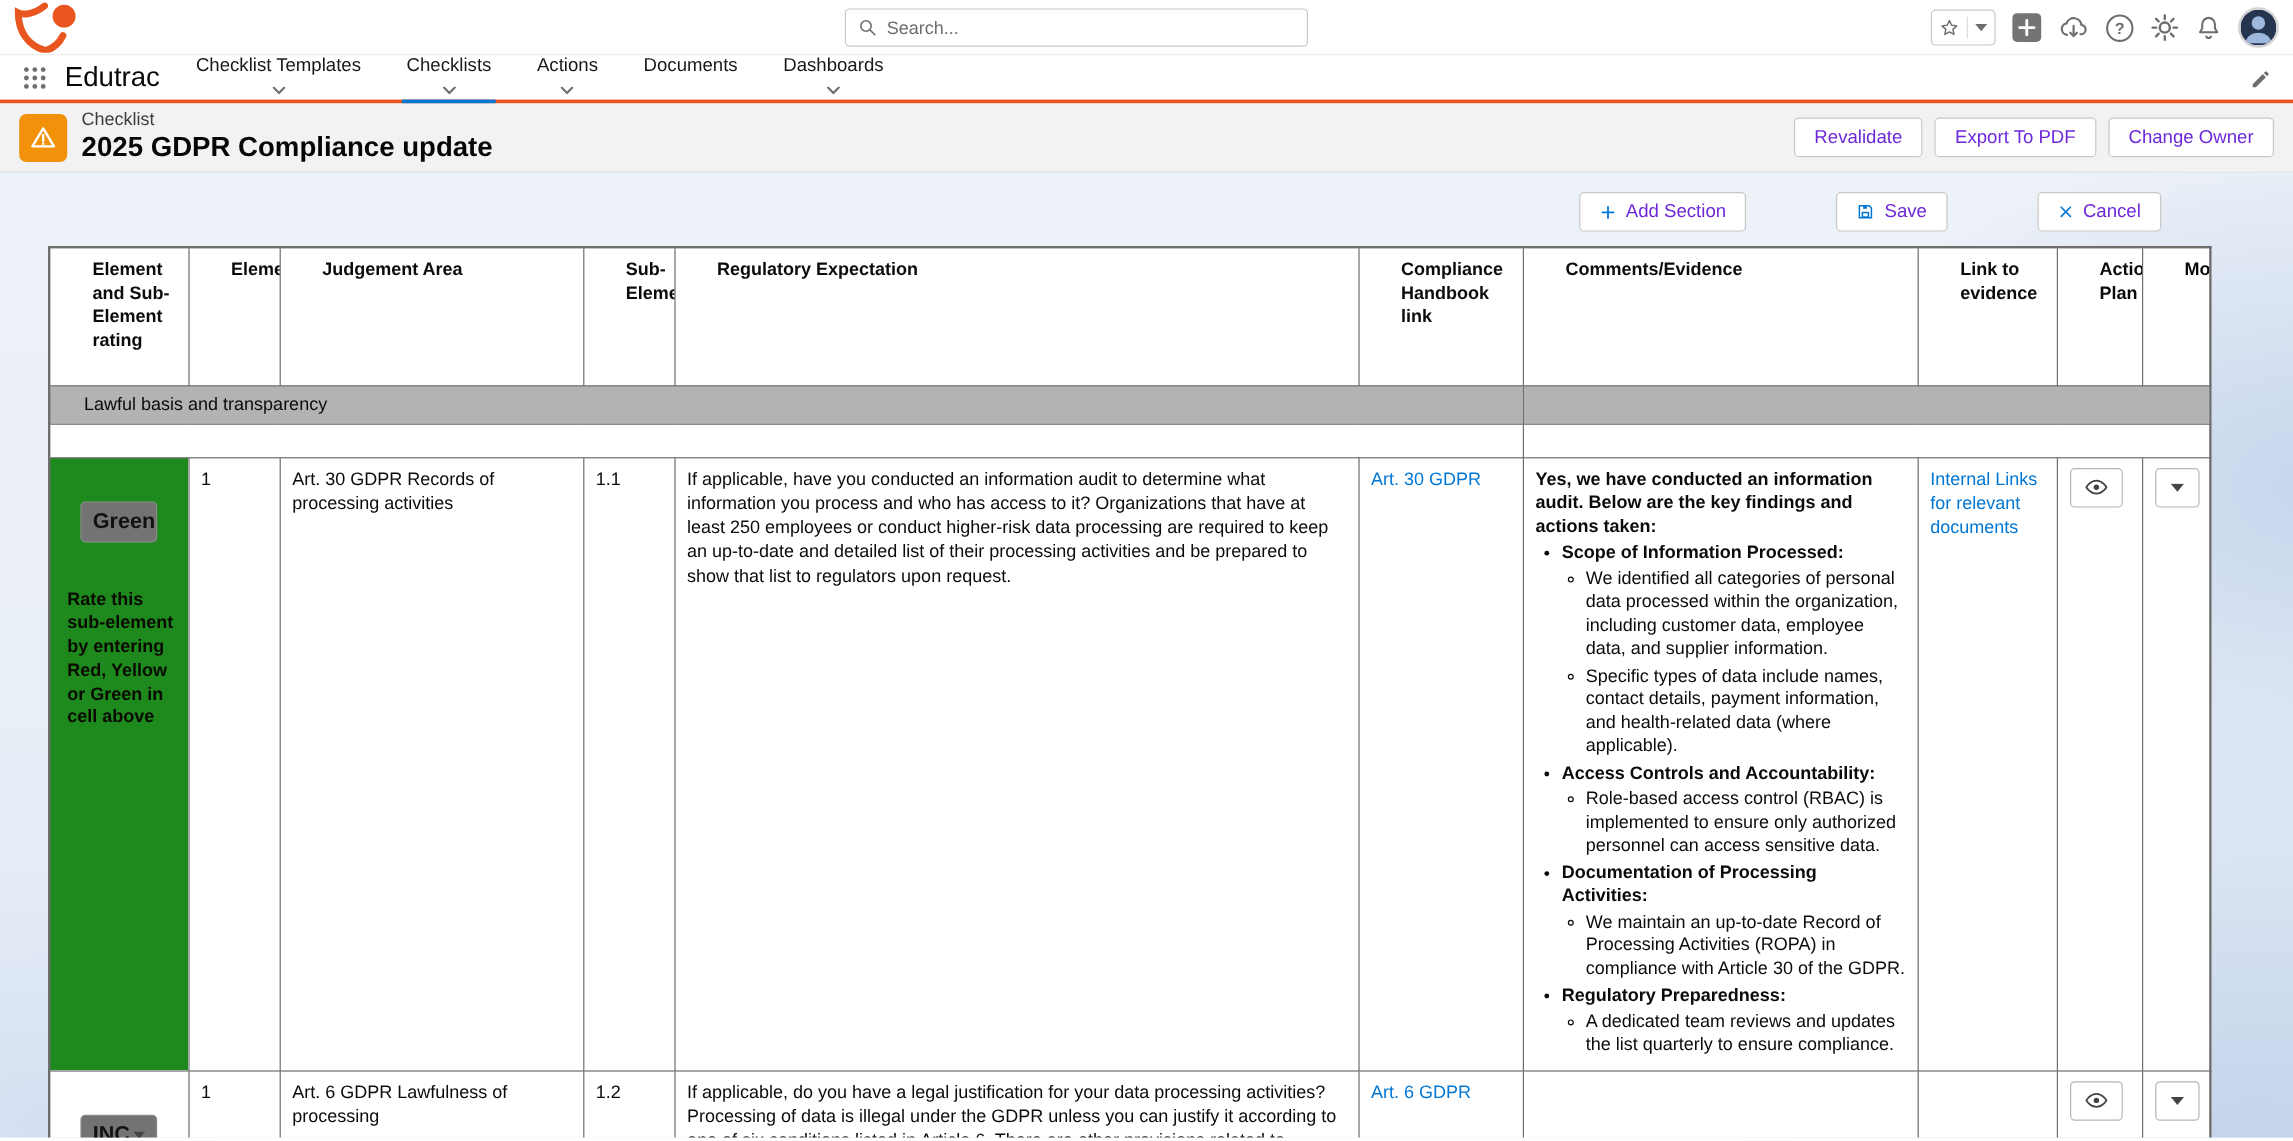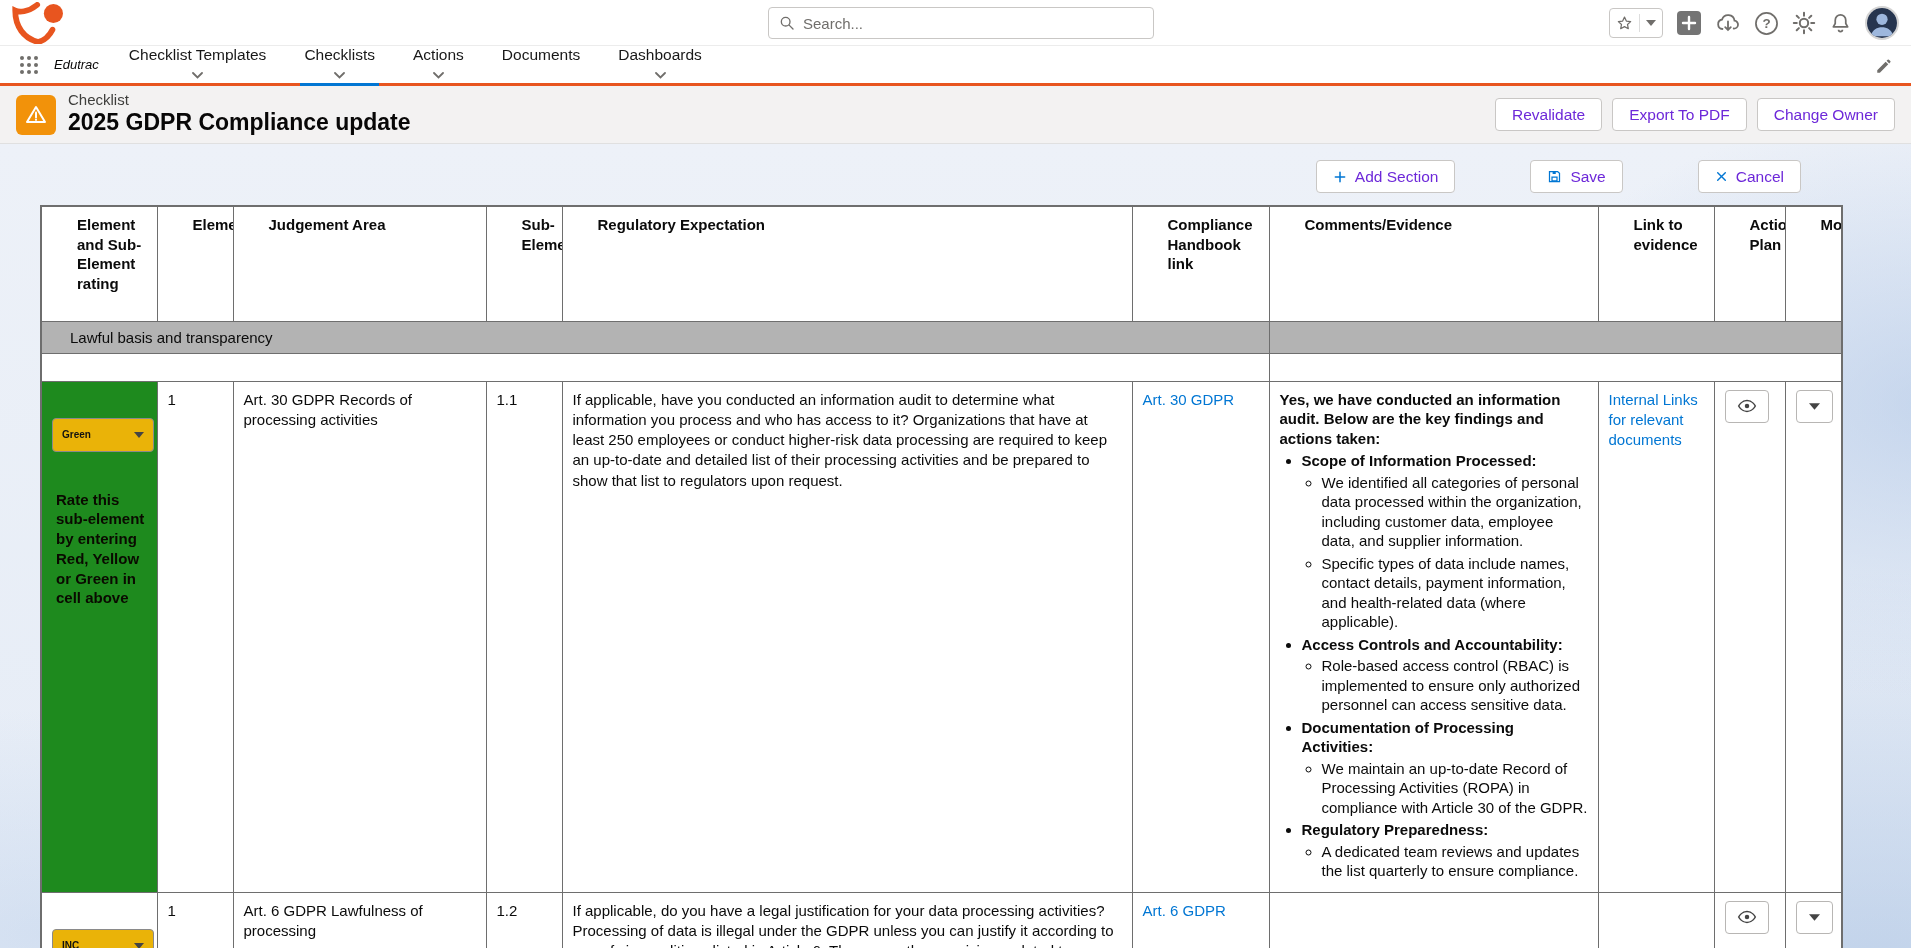--- a/index.html
+++ b/index.html
@@ -10,21 +10,21 @@
   }
   .screen { width: 1911px; height: 951px; overflow: hidden; position: relative; }
 
   
   .topbar {
     height: 46px; background: #fff; border-bottom: 1px solid #ececec;
     display: flex; align-items: center; position: relative; z-index: 5;
   }
   .logo { margin-left: 10px; display: flex; align-items: center; }
   .searchbox {
-    position: absolute; left: 768px; top: 7px; width: 386px; height: 32px;
+    position: absolute; left: 704px; top: 7px; width: 386px; height: 32px;
     border: 1px solid #c9c7c5; border-radius: 4px; background: #fff;
     display: flex; align-items: center; padding: 0 10px; gap: 8px;
   }
   .searchbox input {
     border: none; outline: none; flex: 1; font-size: 15px;
     font-family: inherit; color: #444; background: transparent;
   }
   .searchbox input::placeholder { color: #706e6b; }
   .top-icons {
     position: absolute; right: 12px; top: 0; height: 46px;
@@ -41,22 +41,22 @@
     border: 2px solid #d4d4d4; cursor: pointer;
   }
 
   
   .navbar {
     height: 40px; background: #fff; border-bottom: 3px solid #e8551f;
     display: flex; align-items: stretch; position: relative; z-index: 4;
   }
   .waffle { display: flex; align-items: center; margin-left: 18px; cursor: pointer; }
   .app-name {
-    display: flex; align-items: center; font-size: 13px; color: #080707;
-    margin: 0 30px 0 14px; white-space: nowrap; font-style: italic;
+    display: flex; align-items: center; font-size: 23px; color: #080707;
+    margin: 0 30px 0 14px; white-space: nowrap;
   }
   .tab {
     display: flex; align-items: center; gap: 8px; margin-right: 38px;
     font-size: 15.5px; color: #181818; cursor: pointer; position: relative; white-space: nowrap; flex-direction: column;
   }
   .tab.active::after {
     content: ""; position: absolute; left: -4px; right: -4px; bottom: -3px;
     height: 3px; background: #0176d3;
   }
   .edit-page { position: absolute; right: 18px; top: 0; height: 40px; display: flex; align-items: center; cursor: pointer; }
@@ -111,23 +111,23 @@
   tr.row1 { height: 434px; }
   tr.row2 { height: 360px; }
   td.cell-text { line-height: 1.35; }
 
   a.cell-link { color: #0176d3; text-decoration: none; cursor: pointer; }
 
   
   td.rating-cell { padding: 14px 10px; }
   td.rating-cell.green { background: #1e8a1e; }
   .rating-select {
-    width: 102px; height: 34px; background: #eab308; border: 1px solid #8a8a8a;
+    width: 64px; height: 34px; background: #737373; border: 1px solid #8a8a8a;
     border-radius: 4px; display: flex; align-items: center; justify-content: space-between;
-    padding: 0 9px; font-weight: bold; font-size: 10px; color: #111;
+    padding: 0 9px; font-weight: bold; font-size: 18px; color: #111;
     margin: 28px auto 0 auto; cursor: pointer;
   }
   .rating-note {
     margin: 38px 0 0 4px; font-size: 15px; line-height: 1.32; color: #141400;
   }
   td.rating-cell.green .rating-note { font-weight: bold; color: #0a0a00; }
 
   
   td.comments-cell { line-height: 1.3; }
   .cintro { font-weight: bold; margin-bottom: 2px; }

